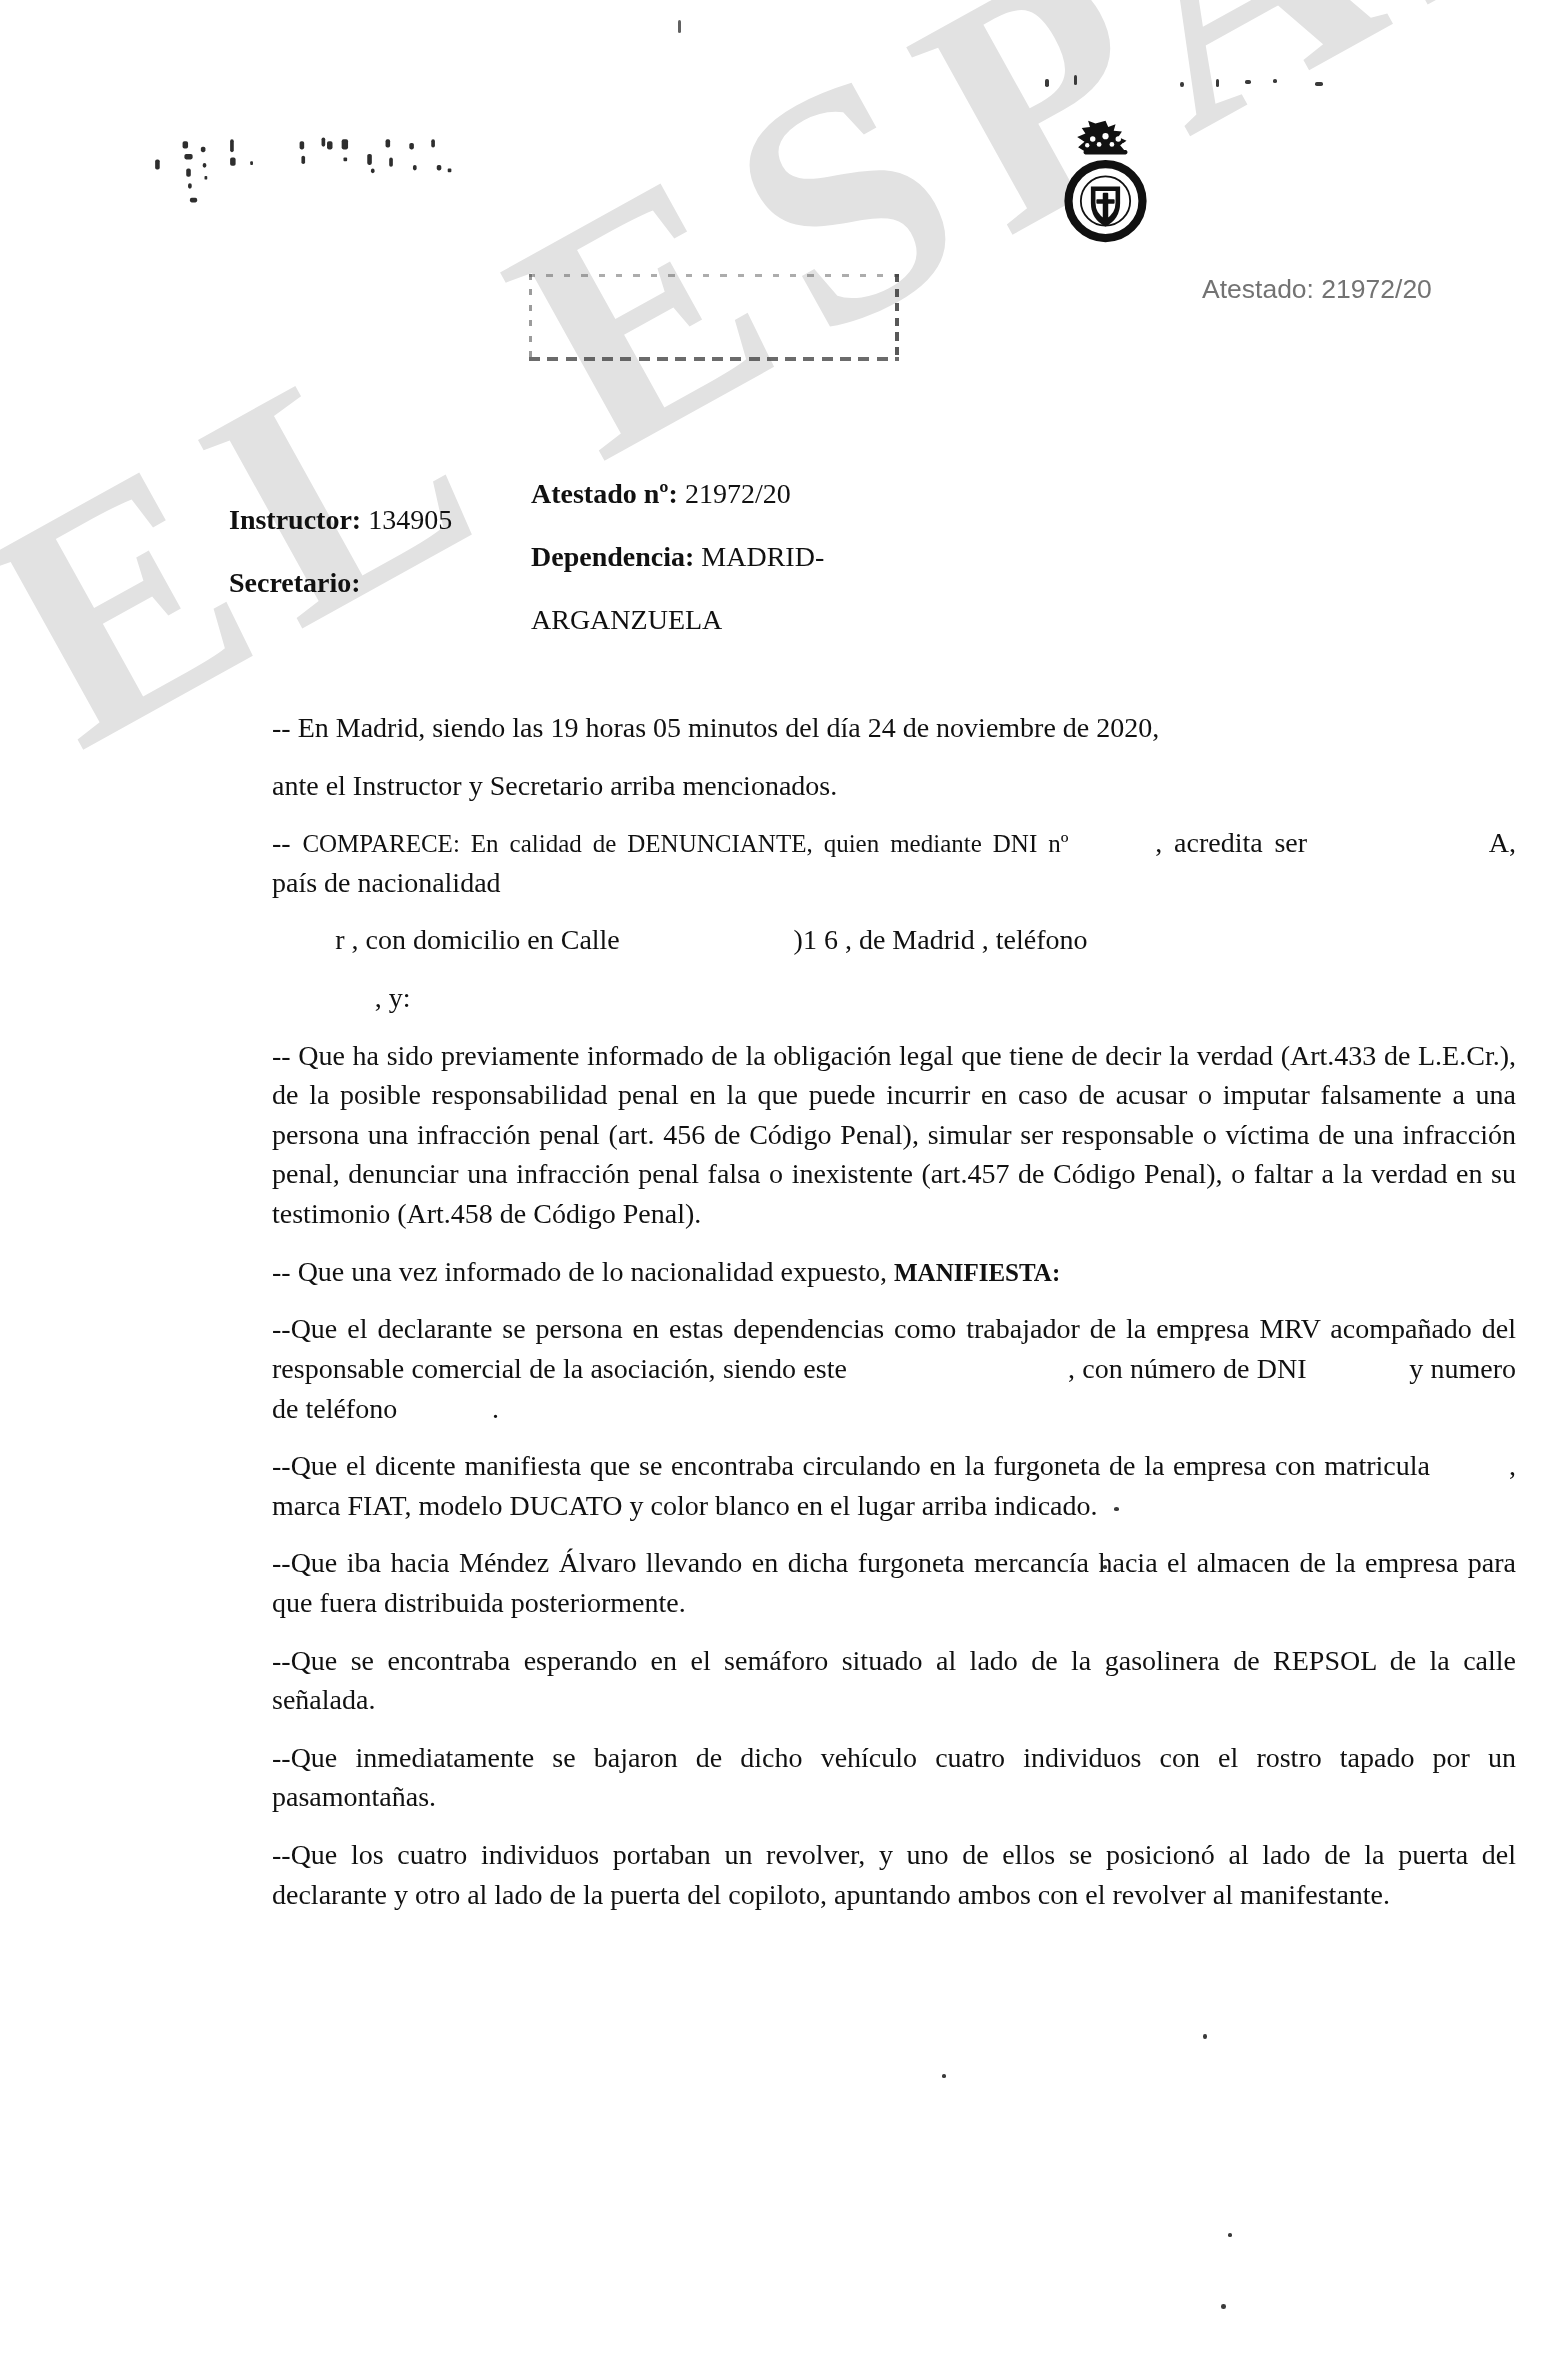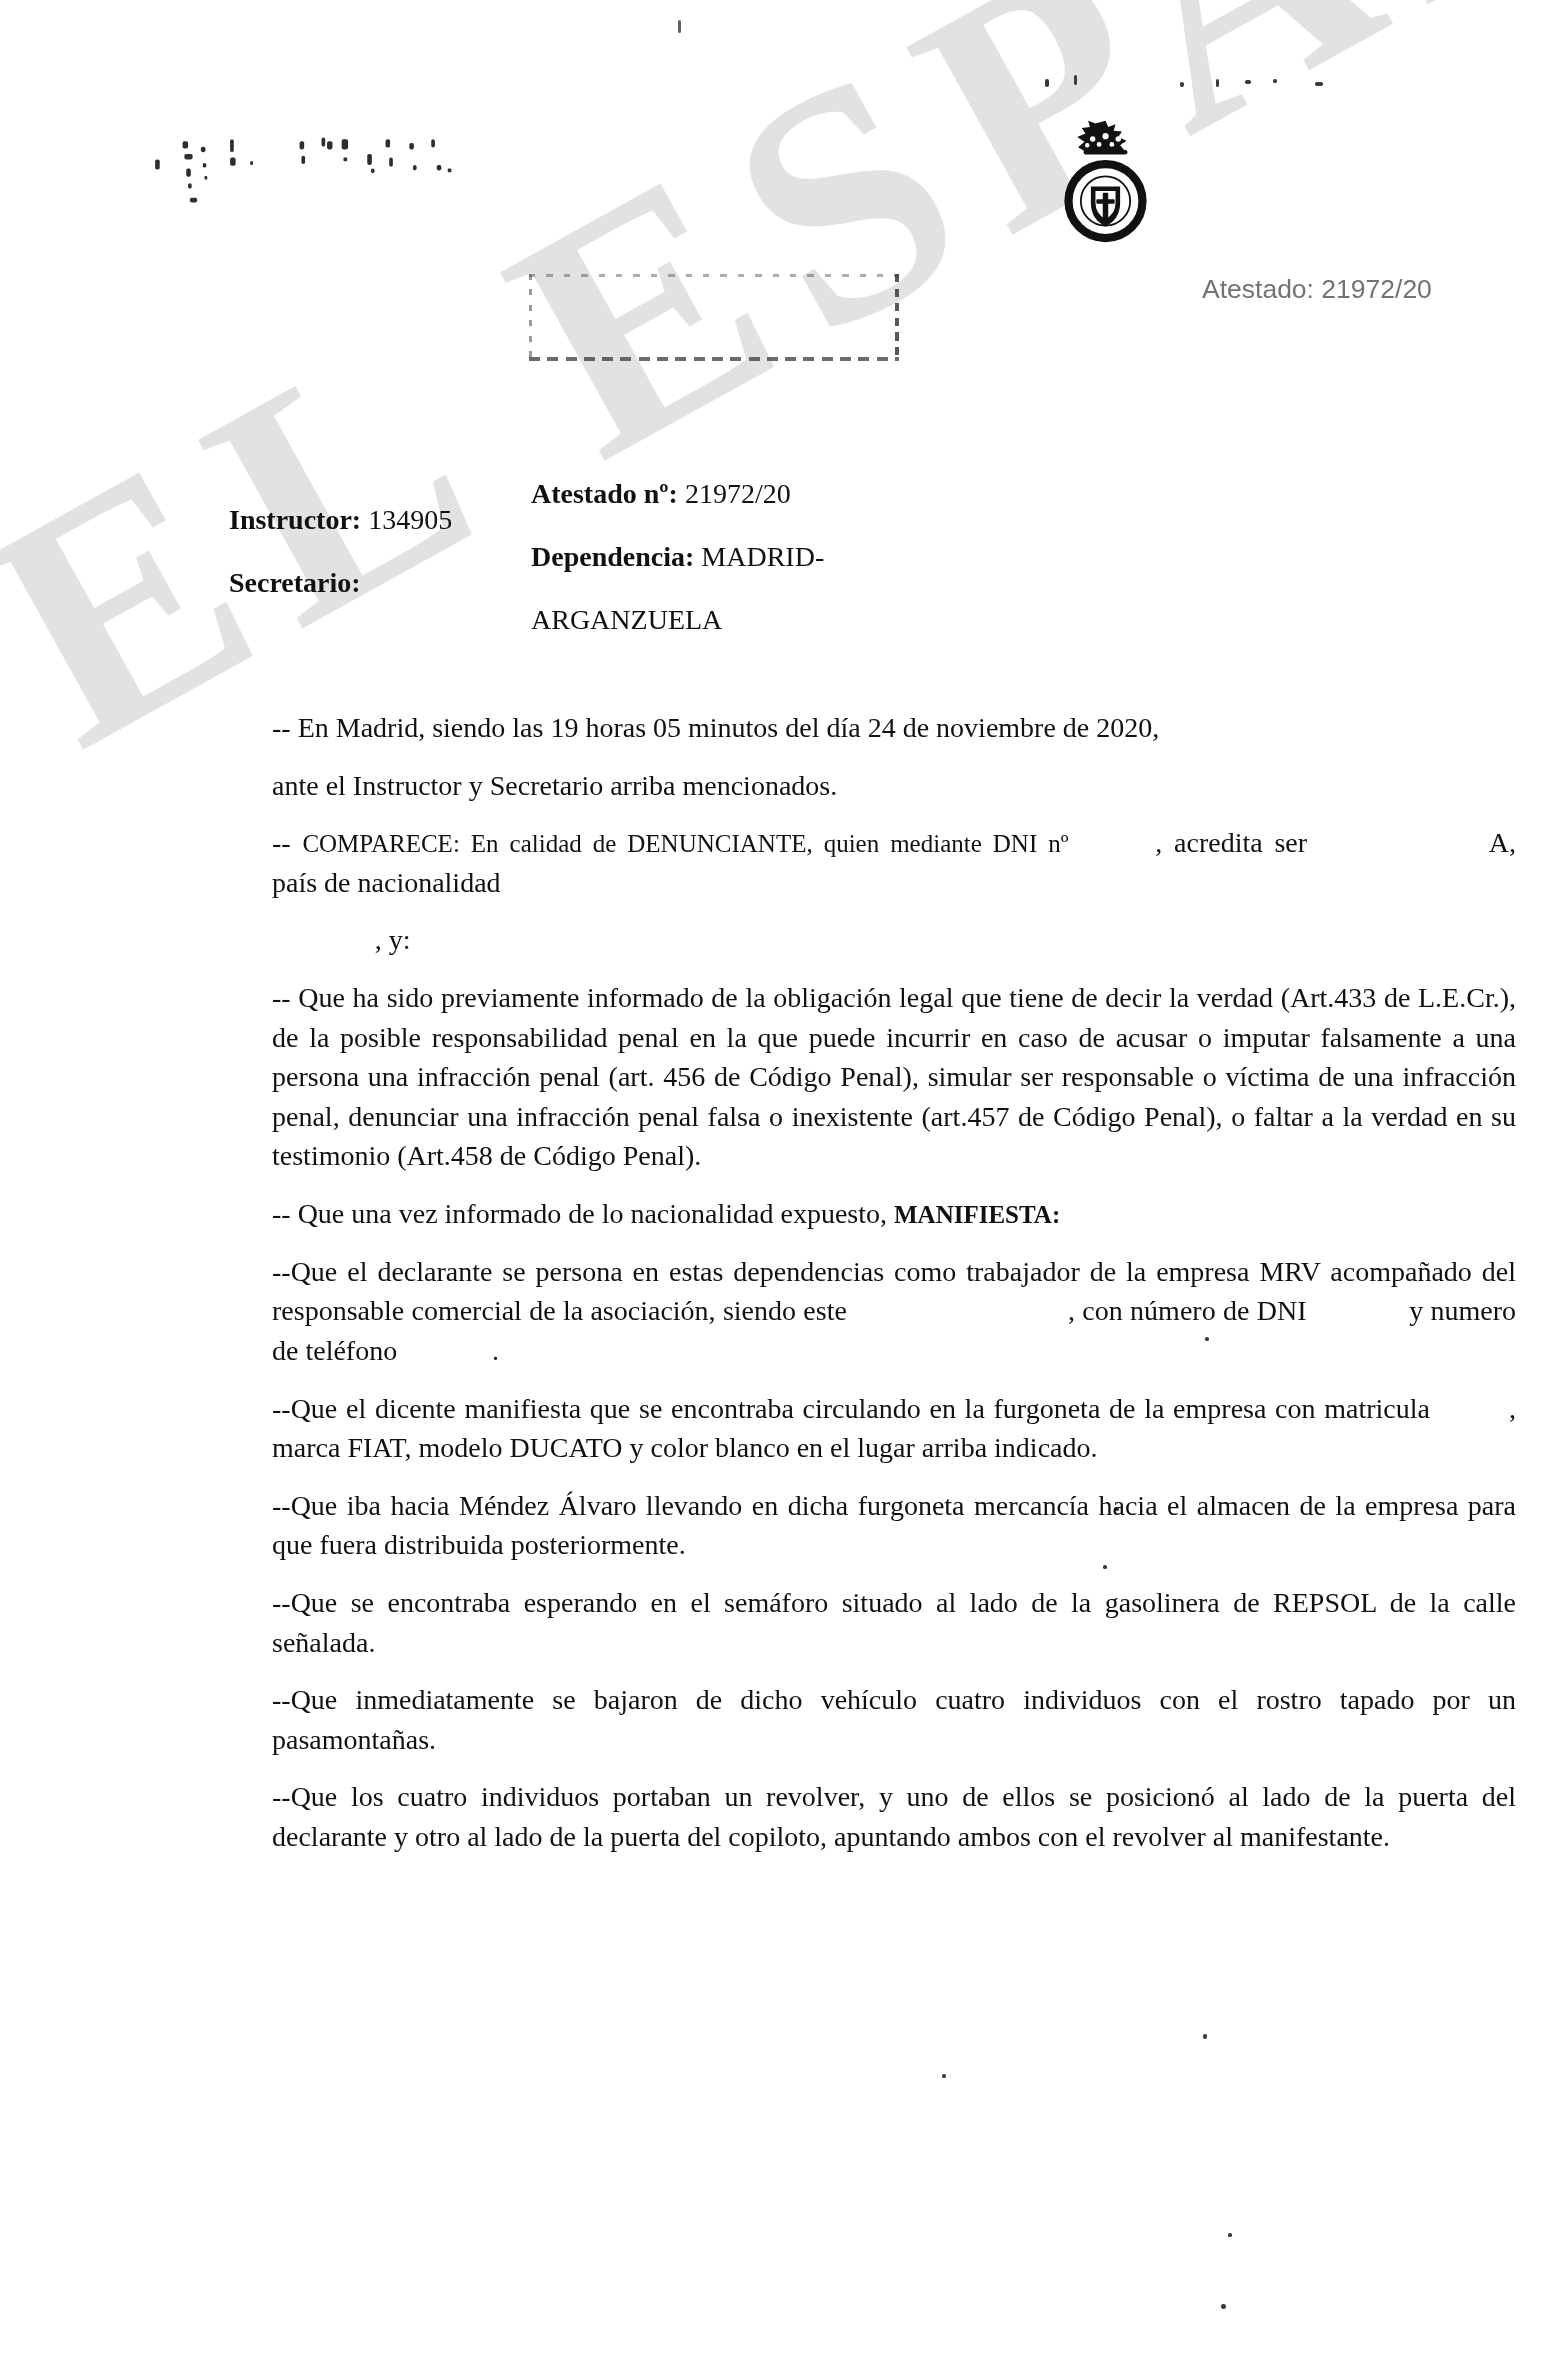--- a/index.html
+++ b/index.html
@@ -260,20 +260,21 @@
   </div>
 
   <div id="body-text">
 
     <p>-- En Madrid, siendo las 19 horas 05 minutos del día 24 de noviembre de 2020,</p>
     <p>ante el Instructor y Secretario arriba mencionados.</p>
 
     <p><span>-- </span><span class="caps-lg">COMPARECE:</span><span class="caps-lg"> En calidad de DENUNCIANTE, quien mediante DNI nº</span><span class="red">           </span><span>, acredita ser</span><span class="red">                       </span><span>A, país de nacionalidad</span></p>
 
 
+    <p><span class="red">        </span><span>r , con domicilio en Calle</span><span class="red">                      </span><span>)1 6 , de Madrid , teléfono</span></p>
 
     <p><span class="red">             </span><span>, y:</span></p>
 
     <p>-- Que ha sido previamente informado de la obligación legal que tiene de decir la verdad (Art.433 de L.E.Cr.), de la posible responsabilidad penal en la que puede incurrir en caso de acusar o imputar falsamente a una persona una infracción penal (art. 456 de Código Penal), simular ser responsable o víctima de una infracción penal, denunciar una infracción penal falsa o inexistente (art.457 de Código Penal), o faltar a la verdad en su testimonio (Art.458 de Código Penal).</p>
 
     <p><span>-- Que una vez informado de lo nacionalidad expuesto, </span><span class="bold caps-lg">MANIFIESTA:</span></p>
 
 
     <p><span>--Que el declarante se persona en estas dependencias como trabajador de la empresa MRV acompañado del responsable comercial de la asociación, siendo este</span><span class="red">                            </span><span>, con número de DNI</span><span class="red">             </span><span>y numero de teléfono</span><span class="red">            </span><span>.</span></p>
 

